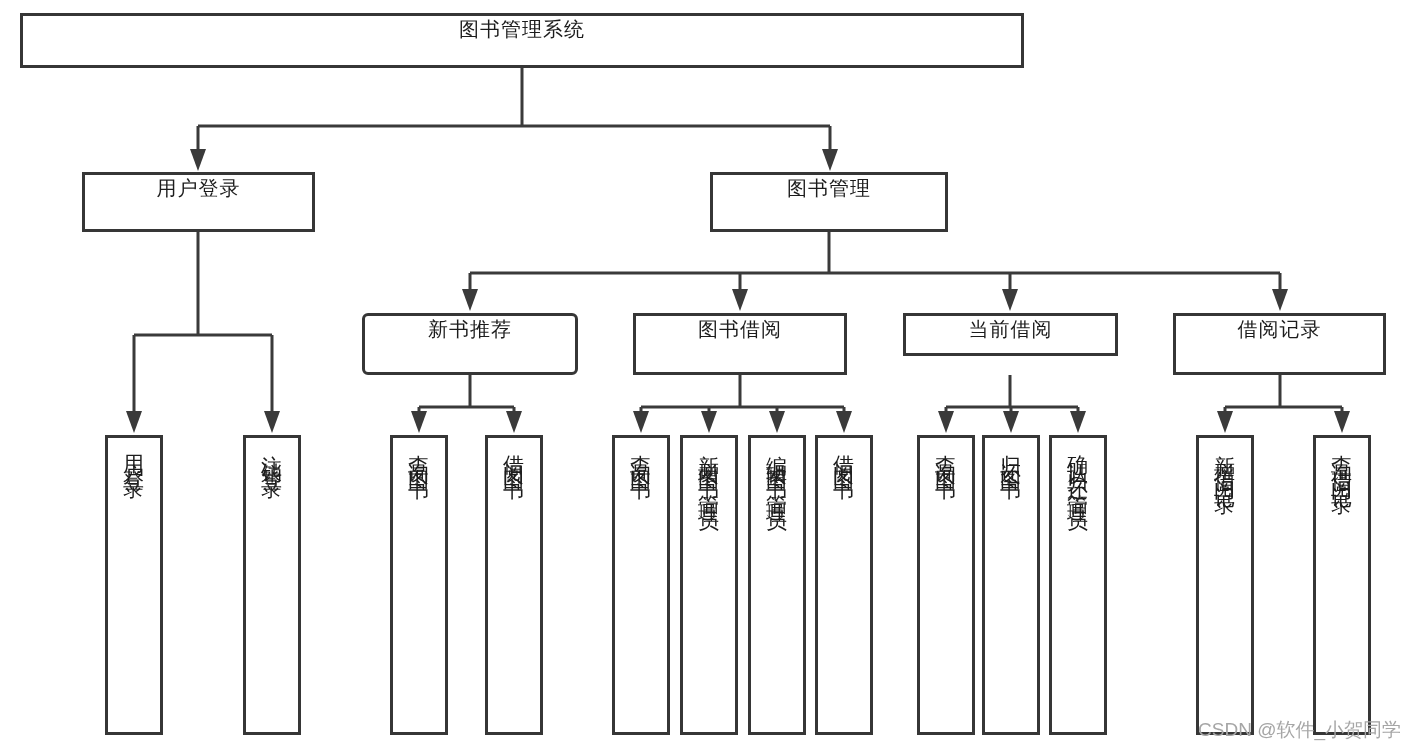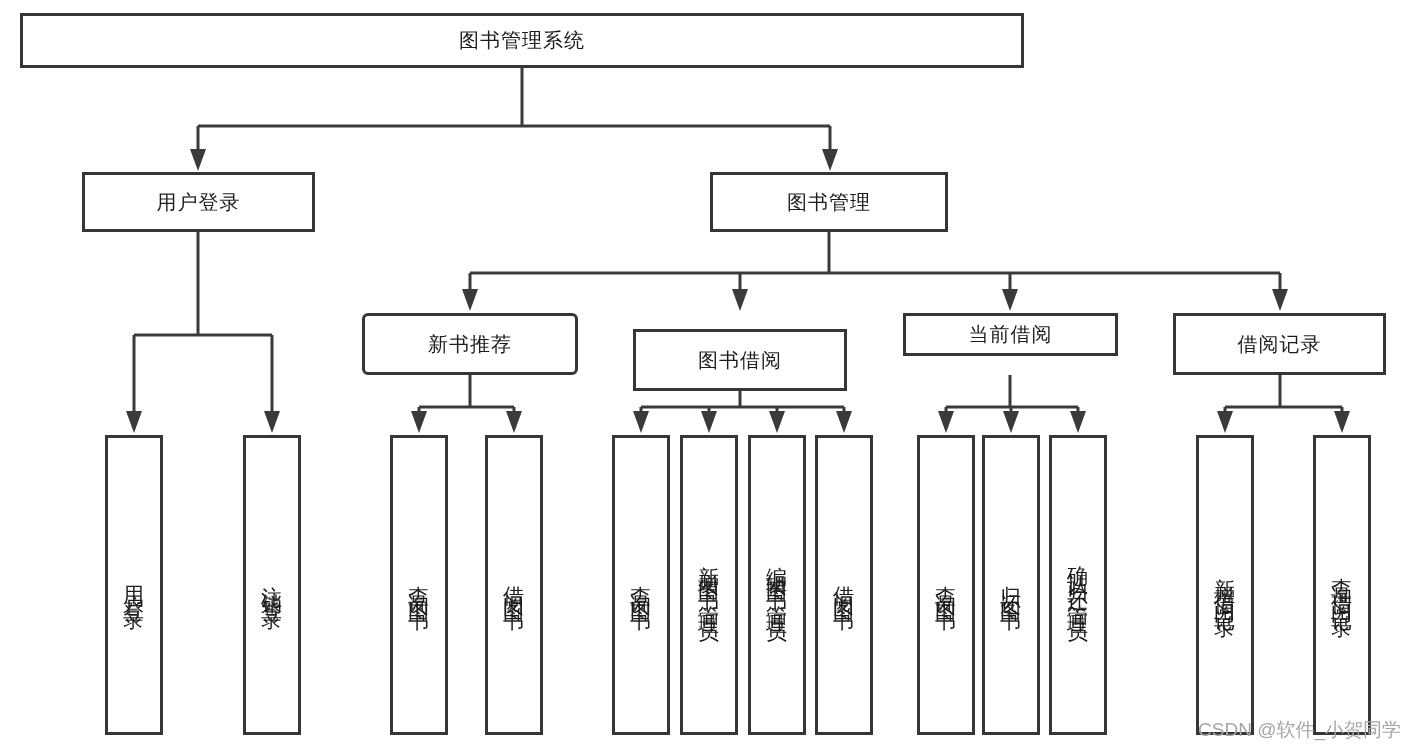--- a/index.html
+++ b/index.html
@@ -9,21 +9,21 @@
     background:#ffffff;
     font-family:"Liberation Sans", sans-serif;
     overflow:hidden;
   }
   svg.connectors{position:absolute;left:0;top:0;z-index:1;}
   .box{
     position:absolute;
     background:#ffffff;
     border:3px solid #363636;
     box-sizing:border-box;
-    display:flex;align-items:center;justify-content:center;
+    display:flex;align-items:flex-start;justify-content:center;
     color:#1c1c1c;
     z-index:2;
   }
   .h-label{
     font-size:20px;
     letter-spacing:1px;
     white-space:nowrap;
   }
   .leaf{top:435px;width:58px;height:300px;}
   .v-text{
@@ -89,21 +89,21 @@
   <div class="box" style="left:82px;top:172px;width:233px;height:60px;">
     <span class="h-label">用户登录</span>
   </div>
   <div class="box" style="left:710px;top:172px;width:238px;height:60px;font-family:Liberation Mono, monospace;">
     <span class="h-label">图书管理</span>
   </div>
 
   <div class="box" style="left:362px;top:313px;width:216px;height:62px;border-radius:6px;">
     <span class="h-label">新书推荐</span>
   </div>
-  <div class="box" style="left:633px;top:313px;width:214px;height:62px;margin-top:16px;">
+  <div class="box" style="left:633px;top:313px;width:214px;height:62px;">
     <span class="h-label">图书借阅</span>
   </div>
   <div class="box" style="left:903px;top:313px;width:215px;height:43px;">
     <span class="h-label">当前借阅</span>
   </div>
   <div class="box" style="left:1173px;top:313px;width:213px;height:62px;">
     <span class="h-label">借阅记录</span>
   </div>
 
   <div class="box leaf" style="left:105px;">

